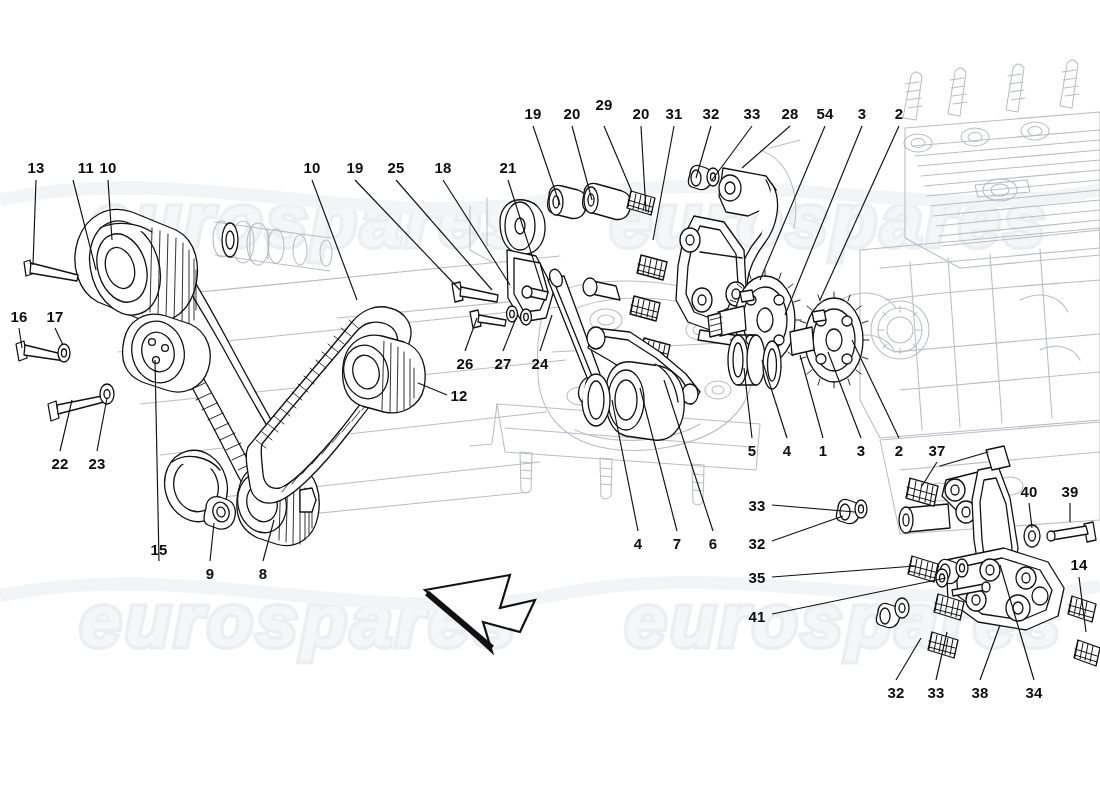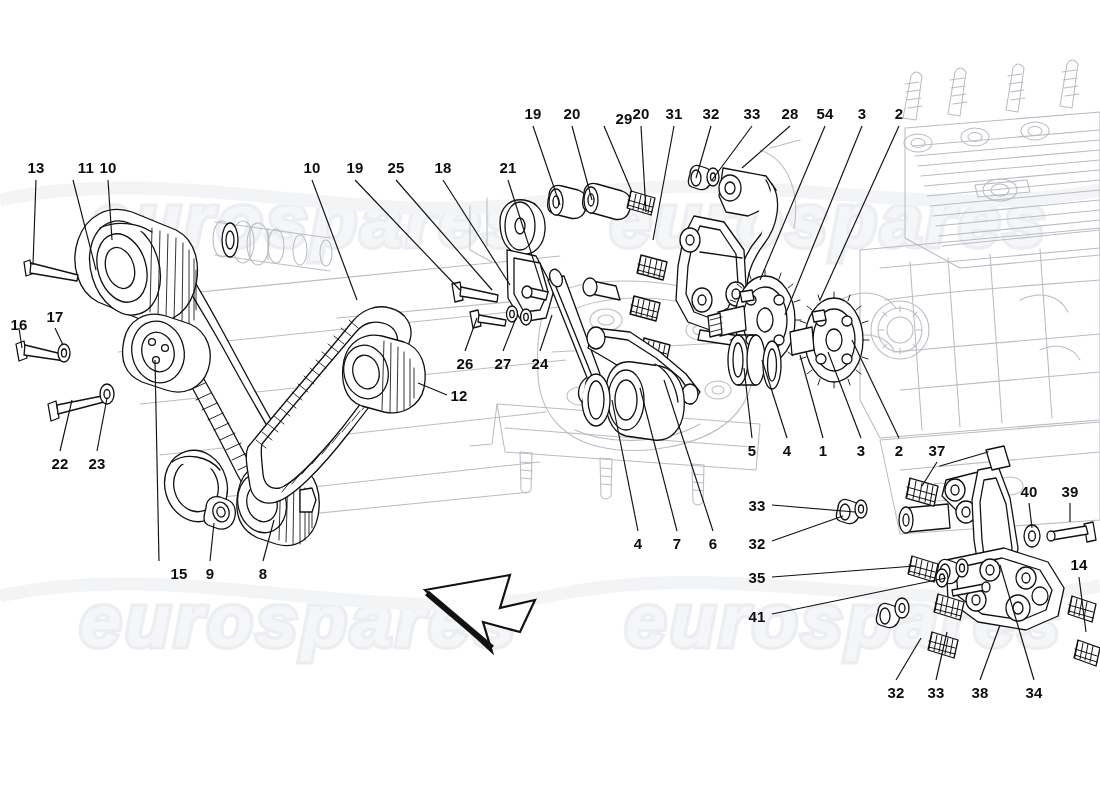--- a/index.html
+++ b/index.html
@@ -653,39 +653,39 @@
 
   <svg width="1100" height="800">
     <polygon id="dir-arrow" fill="#ffffff" stroke="#111111" stroke-width="2.2" points="425,590 510,575 500,608 535,600 520,632 483,622 492,652"></polygon>
     <path d="M427,593 L492,648" stroke="#111111" stroke-width="6" fill="none"></path>
   </svg>
 
   <div id="labels">
       <div class="lbl" style="left: 36px; top: 167px;">13</div>
       <div class="lbl" style="left: 86px; top: 167px;">11</div>
       <div class="lbl" style="left: 108px; top: 167px;">10</div>
-      <div class="lbl" style="left: 19px; top: 316px; margin-top: 8px;">16</div>
+      <div class="lbl" style="left: 19px; top: 316px;">16</div>
       <div class="lbl" style="left: 55px; top: 316px;">17</div>
       <div class="lbl" style="left: 60px; top: 463px;">22</div>
       <div class="lbl" style="left: 97px; top: 463px;">23</div>
-      <div class="lbl" style="left: 159px; top: 573px; margin-left: 20px;">15</div>
+      <div class="lbl" style="left: 159px; top: 549px;">15</div>
       <div class="lbl" style="left: 210px; top: 573px;">9</div>
       <div class="lbl" style="left: 263px; top: 573px;">8</div>
       <div class="lbl" style="left: 312px; top: 167px;">10</div>
       <div class="lbl" style="left: 355px; top: 167px;">19</div>
       <div class="lbl" style="left: 396px; top: 167px; text-align: right;">25</div>
       <div class="lbl" style="left: 443px; top: 167px;">18</div>
       <div class="lbl" style="left: 508px; top: 167px;">21</div>
       <div class="lbl" style="left: 465px; top: 363px;">26</div>
       <div class="lbl" style="left: 503px; top: 363px;">27</div>
       <div class="lbl" style="left: 540px; top: 363px; text-align: center;">24</div>
       <div class="lbl" style="left: 459px; top: 395px; text-align: right;">12</div>
       <div class="lbl" style="left: 533px; top: 113px;">19</div>
       <div class="lbl" style="left: 572px; top: 113px;">20</div>
-      <div class="lbl" style="left: 604px; top: 118px; margin-left: 20px;">29</div>
+      <div class="lbl" style="left: 604px; top: 104px;">29</div>
       <div class="lbl" style="left: 641px; top: 113px;">20</div>
       <div class="lbl" style="left: 674px; top: 113px;">31</div>
       <div class="lbl" style="left: 711px; top: 113px;">32</div>
       <div class="lbl" style="left: 752px; top: 113px;">33</div>
       <div class="lbl" style="left: 790px; top: 113px;">28</div>
       <div class="lbl" style="left: 825px; top: 113px;">54</div>
       <div class="lbl" style="left: 862px; top: 113px;">3</div>
       <div class="lbl" style="left: 899px; top: 113px;">2</div>
       <div class="lbl" style="left: 752px; top: 450px;">5</div>
       <div class="lbl" style="left: 787px; top: 450px;">4</div>

